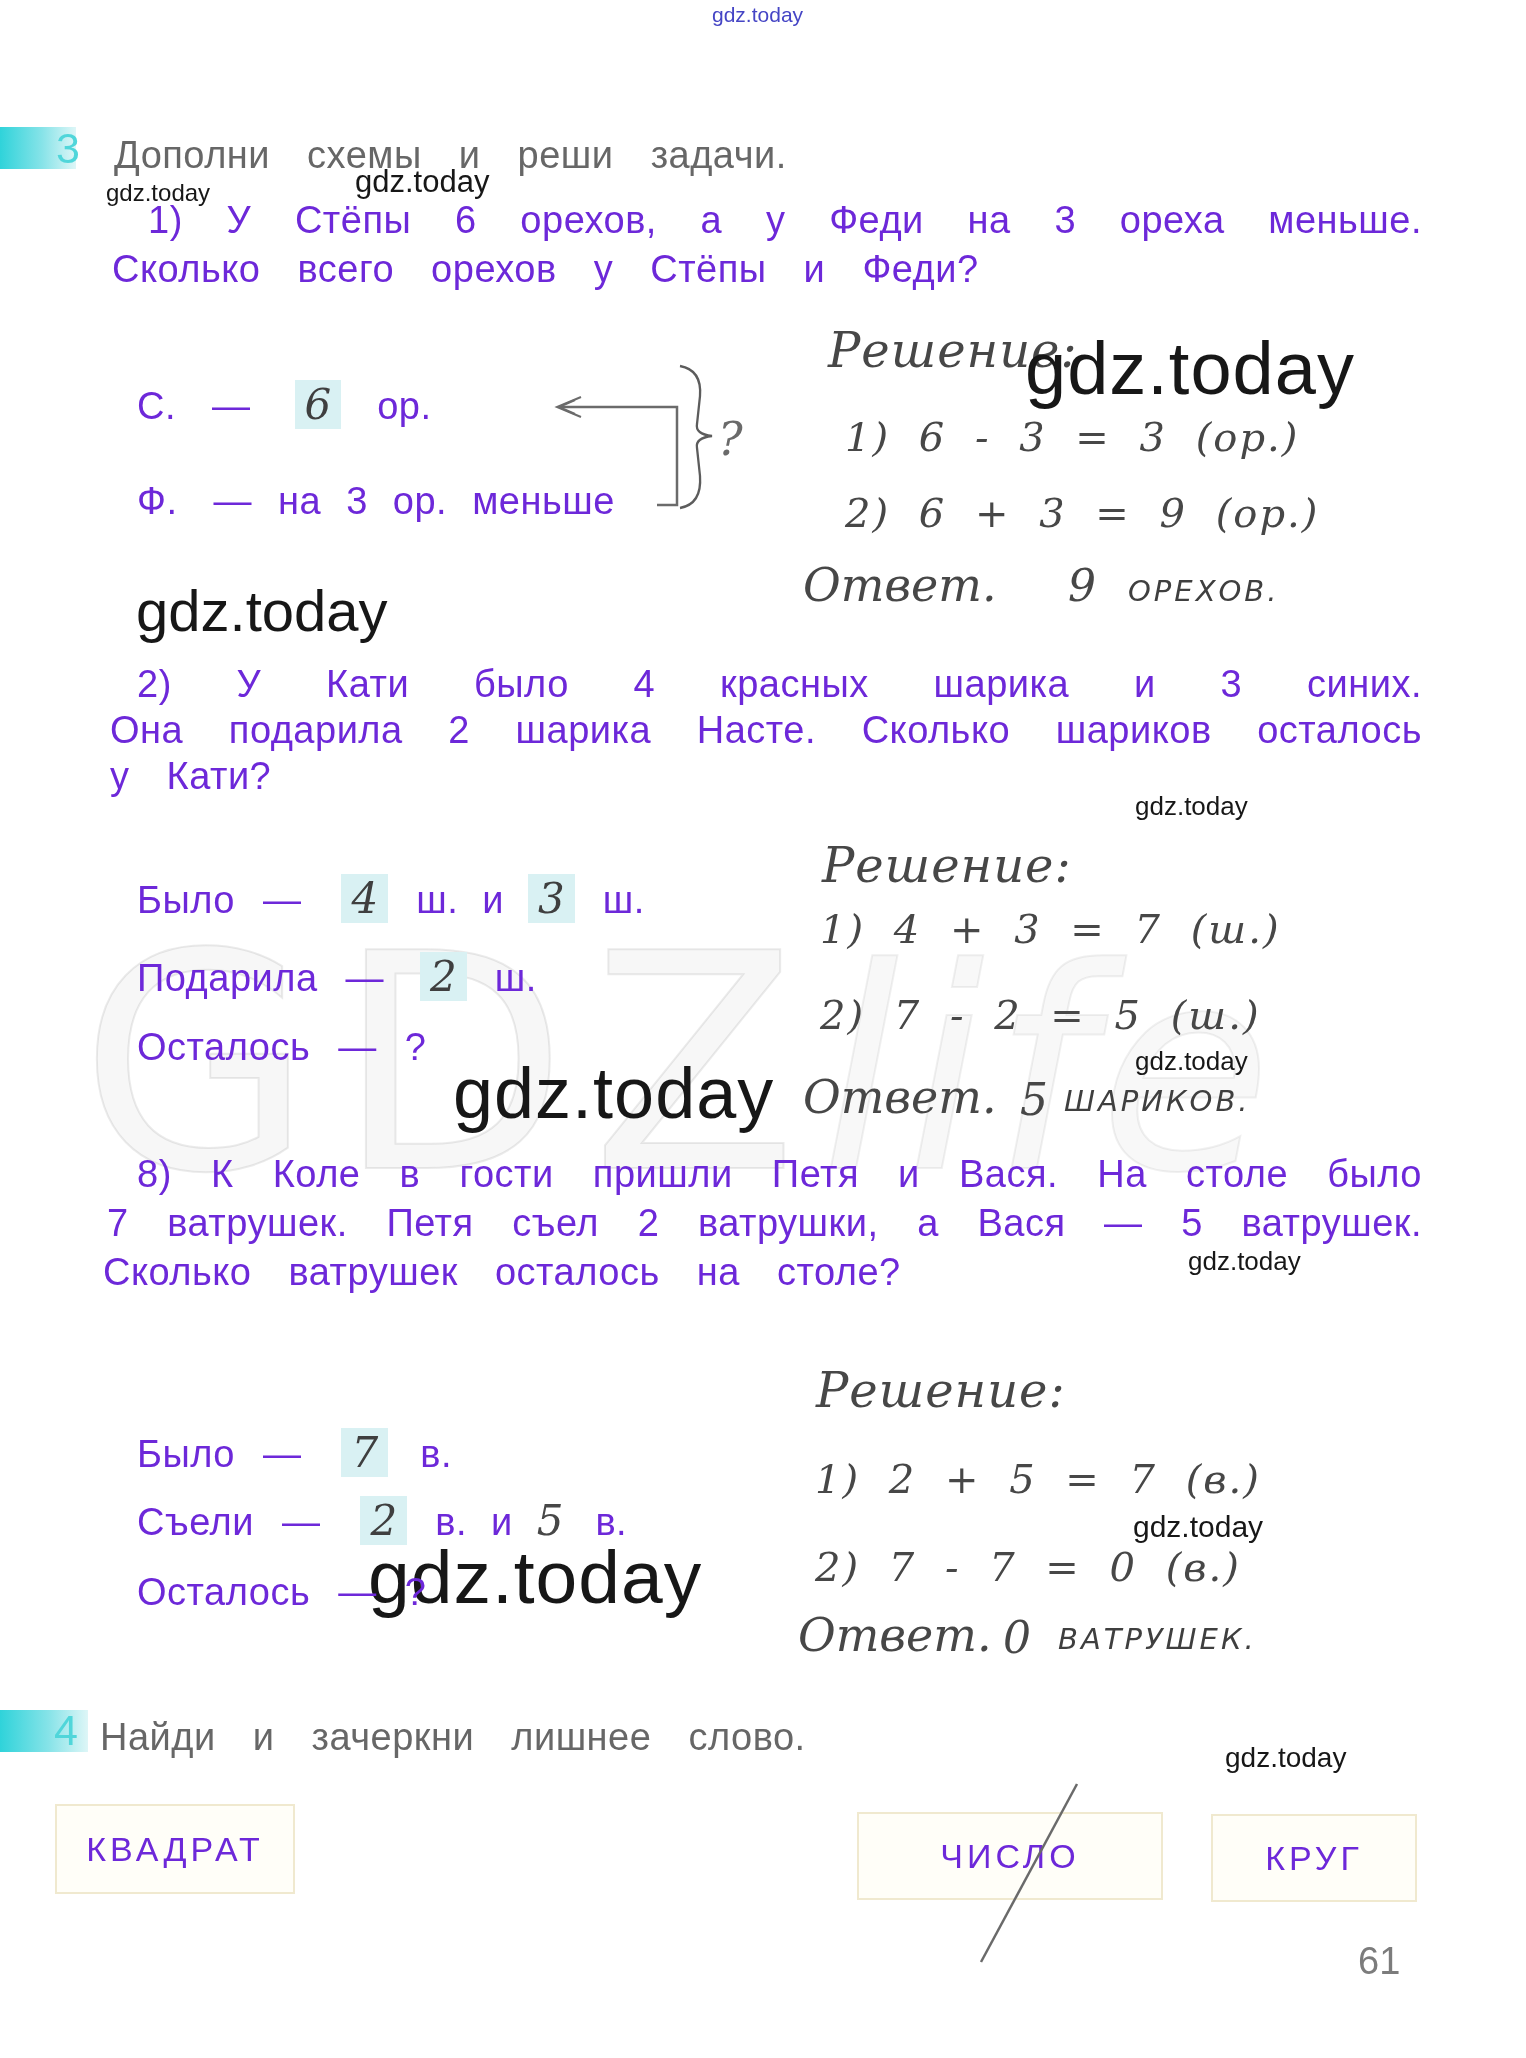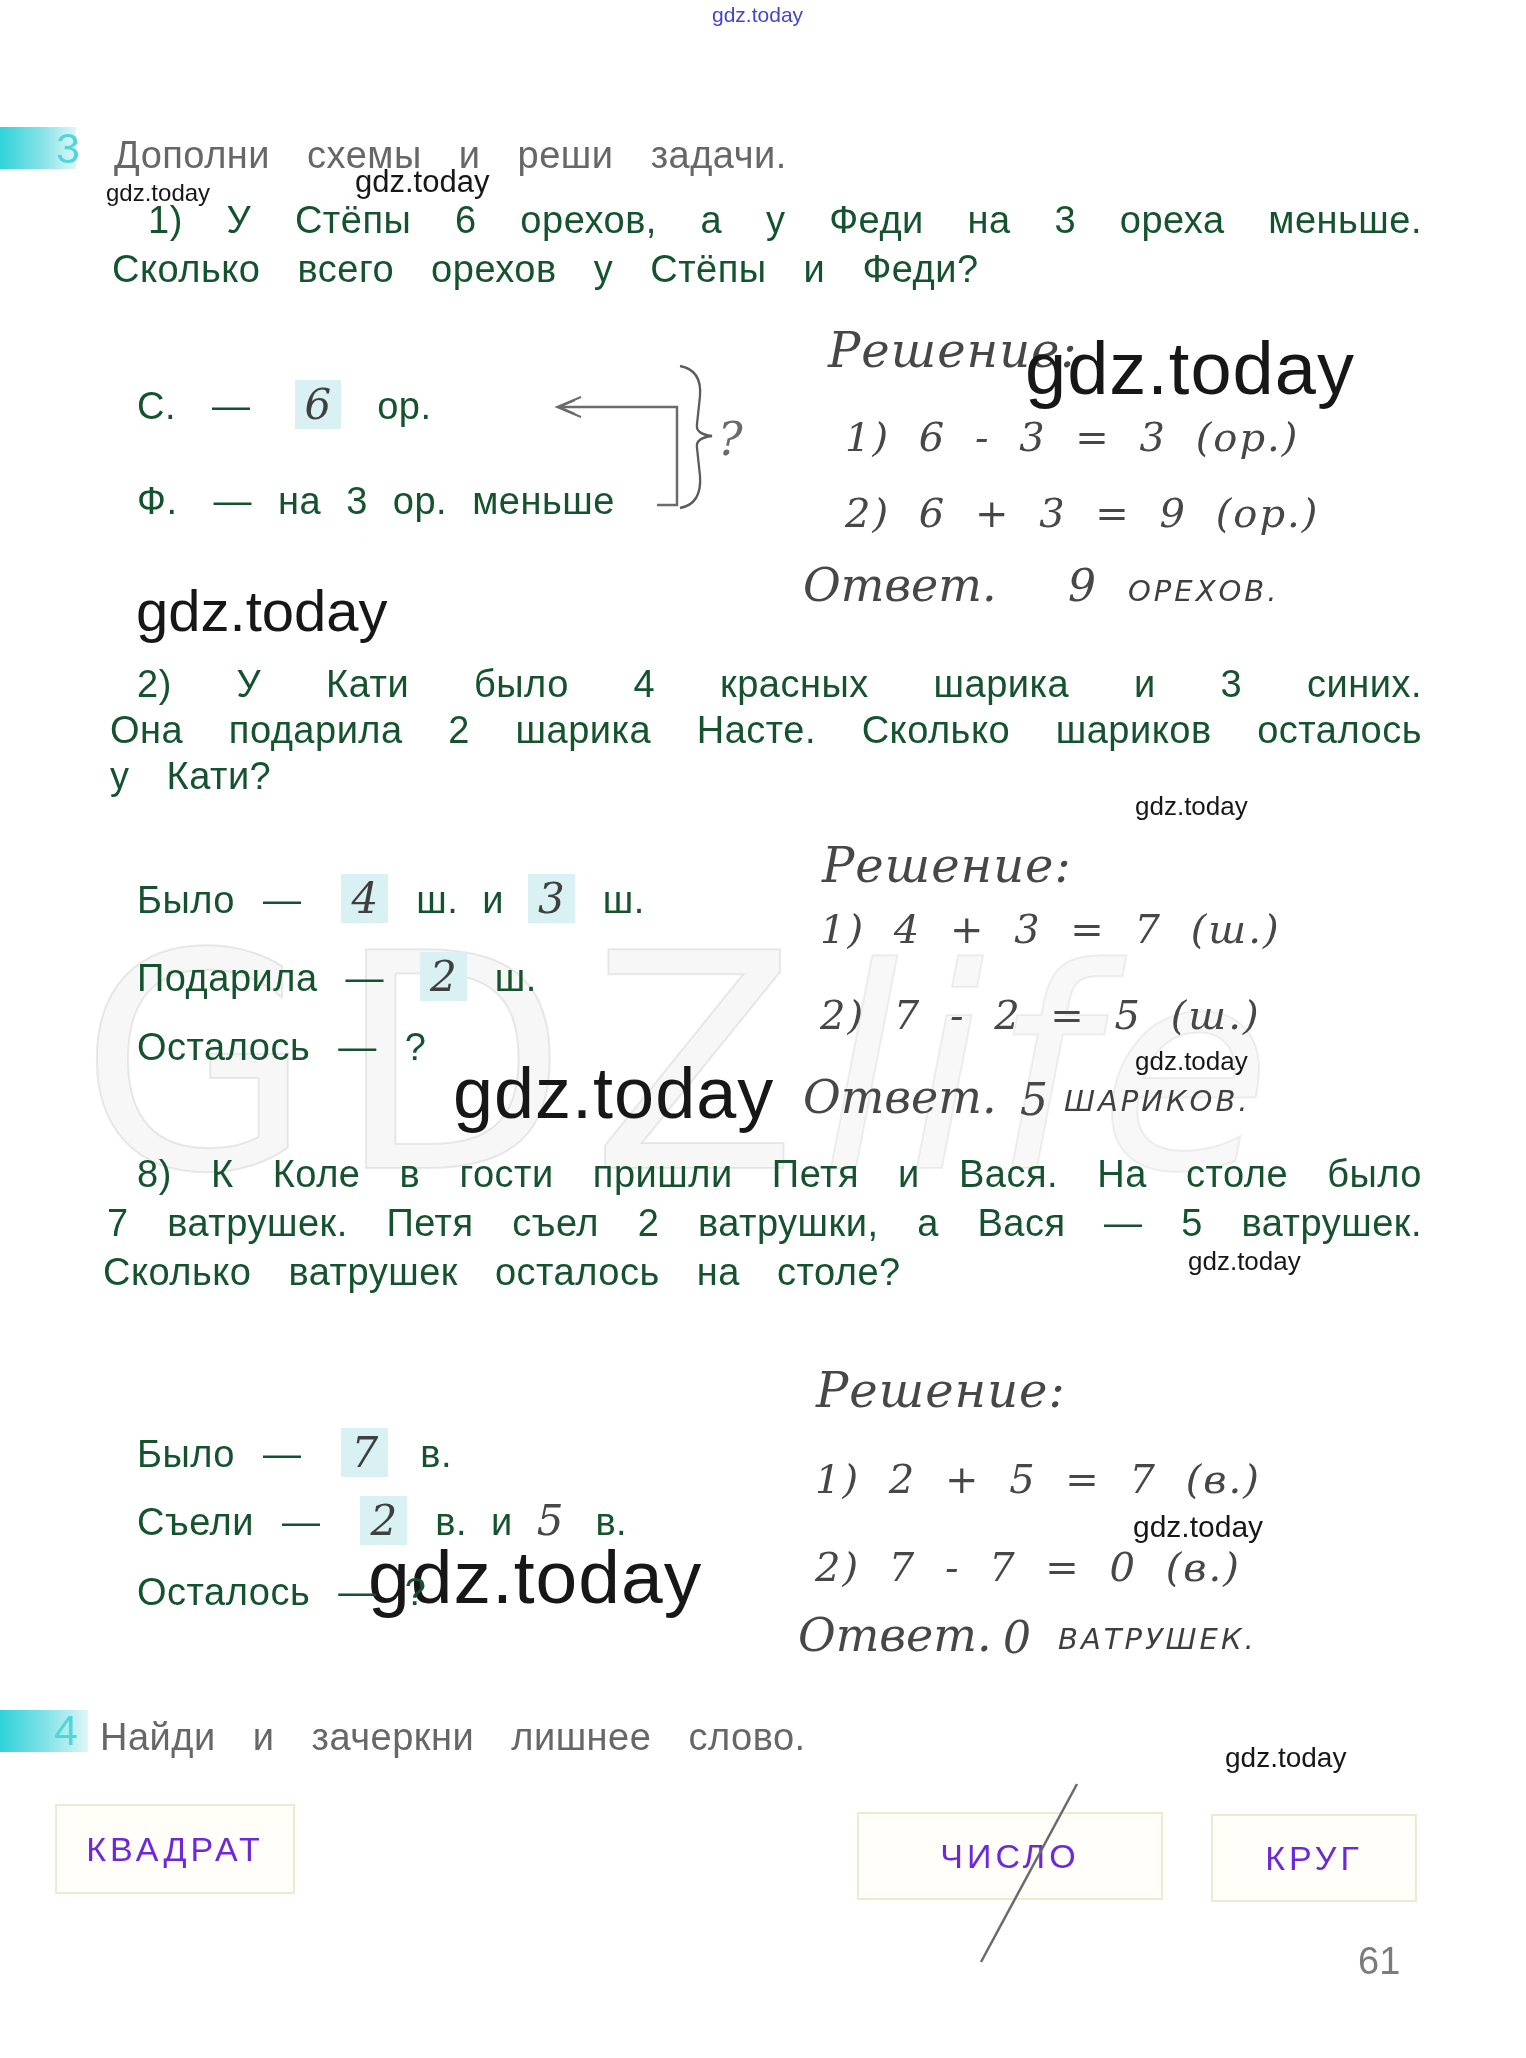--- a/index.html
+++ b/index.html
@@ -1,19 +1,19 @@
 <!DOCTYPE html>
 <html><head>
 <meta charset="utf-8">
 <style>
   html,body{margin:0;padding:0;background:#e8e8e8;}
   .page{position:relative;width:1526px;height:2058px;background:#ffffff;overflow:hidden;
         font-family:"Liberation Sans",sans-serif;}
   .abs{position:absolute;}
-  .print{font-family:"Liberation Sans",sans-serif;color:#14532d;font-size:38px;letter-spacing:.5px;white-space:nowrap;}
+  .print{font-family:"Liberation Sans",sans-serif;color:#6d28d9;font-size:38px;letter-spacing:.5px;white-space:nowrap;}
   .just{text-align:justify;text-align-last:justify;white-space:normal;}
   .ws{word-spacing:26px;}
   .title{color:#676767;}
   .num{font-family:"Liberation Sans",sans-serif;color:#50d6da;font-size:43px;}
   .bar{background:linear-gradient(90deg,#2fd3da 0%,#86e3e8 55%,#def6f7 100%);}
   .hw{font-family:"DejaVu Serif",serif;font-style:italic;color:#474747;white-space:nowrap;}
   .sol-h{font-size:48px;letter-spacing:1px;}
   .eq{font-size:40px;letter-spacing:2px;word-spacing:14px;}
   .ans-l{font-size:46px;}
   .ans-v{font-size:44px;}

